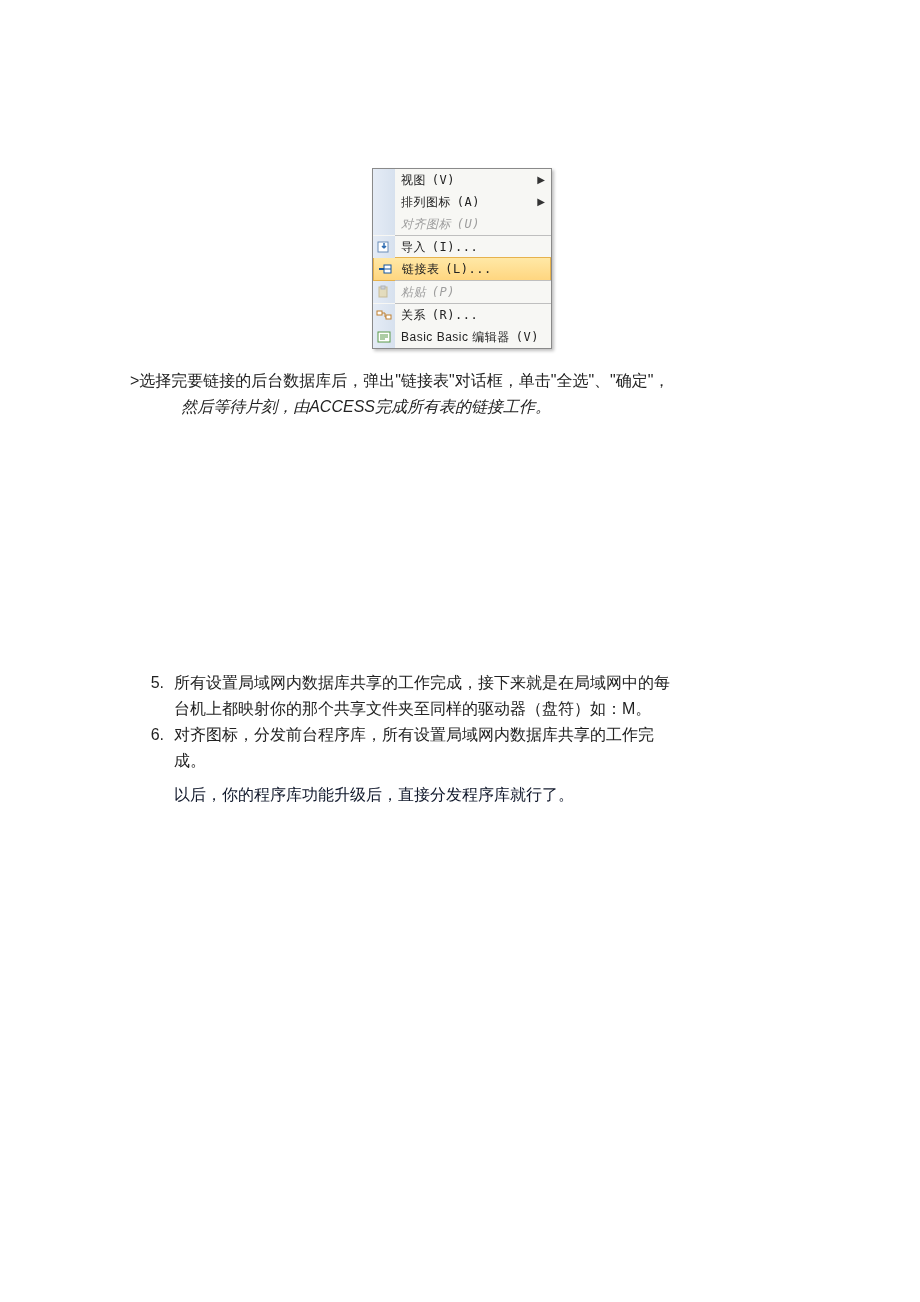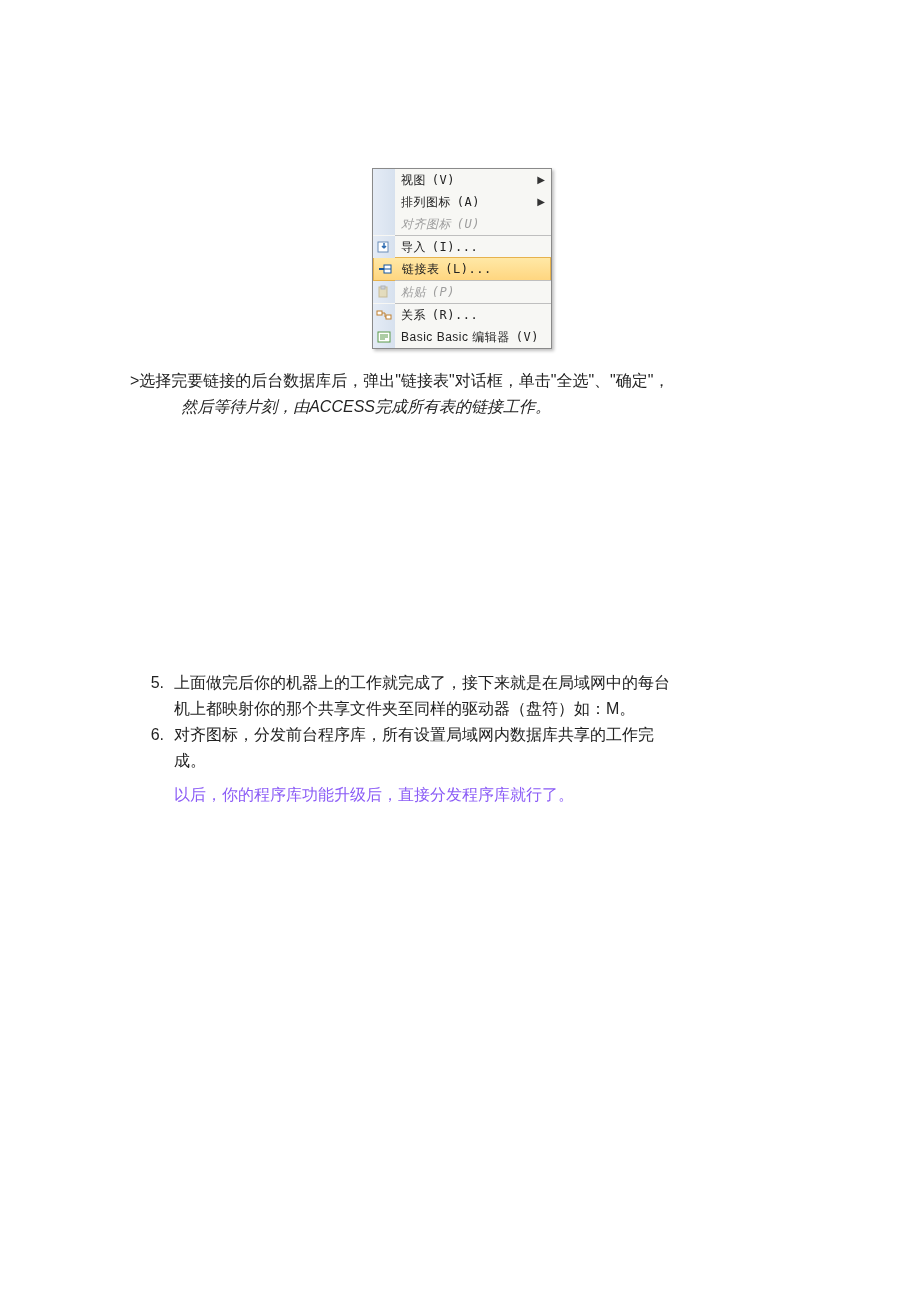--- a/index.html
+++ b/index.html
@@ -111,21 +111,21 @@
   .list-num { flex: 0 0 34px; text-align: right; padding-right: 10px; }
   .list-text { flex: 1 1 auto; }
 
   .tail-block {
     position: absolute;
     left: 130px;
     right: 130px;
     top: 782px;
     font-size: 16px;
     line-height: 26px;
-    color: #8b5cf6;
+    color: #0f172a;
   }
   .tail-block .line { padding-left: 44px; }
 </style>
 </head>
 <body>
 
 <div class="page">
 
   <div class="menu-wrap">
     <div class="menu">
@@ -233,21 +233,21 @@
   </div>
 
   <div class="body-text first-block">
     <div class="line1">&gt;选择完要链接的后台数据库后，弹出"链接表"对话框，单击"全选"、"确定"，</div>
     <div class="line2">然后等待片刻，由ACCESS完成所有表的链接工作。</div>
   </div>
 
   <div class="list-block">
     <div class="list-row">
       <div class="list-num">5.</div>
-      <div class="list-text">上面做完后你的机器上的工作就完成了，接下来就是在局域网中的每台机上都映射你的那个共享文件夹至同样的驱动器（盘符）如：M。</div>
+      <div class="list-text">所有设置局域网内数据库共享的工作完成，接下来就是在局域网中的每台机上都映射你的那个共享文件夹至同样的驱动器（盘符）如：M。</div>
     </div>
     <div class="list-row">
       <div class="list-num">6.</div>
       <div class="list-text">对齐图标，分发前台程序库，所有设置局域网内数据库共享的工作完成。</div>
     </div>
   </div>
 
   <div class="tail-block">
     <div class="line">以后，你的程序库功能升级后，直接分发程序库就行了。</div>
   </div>

